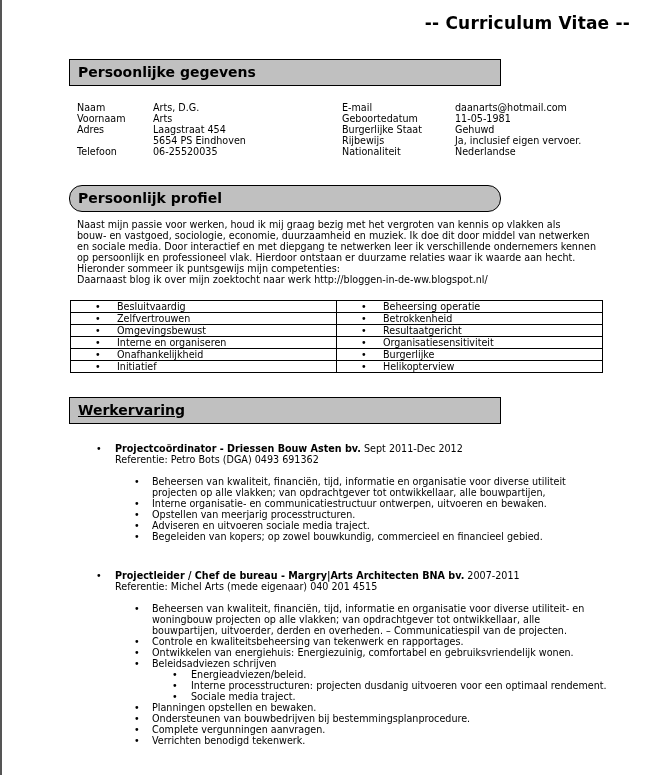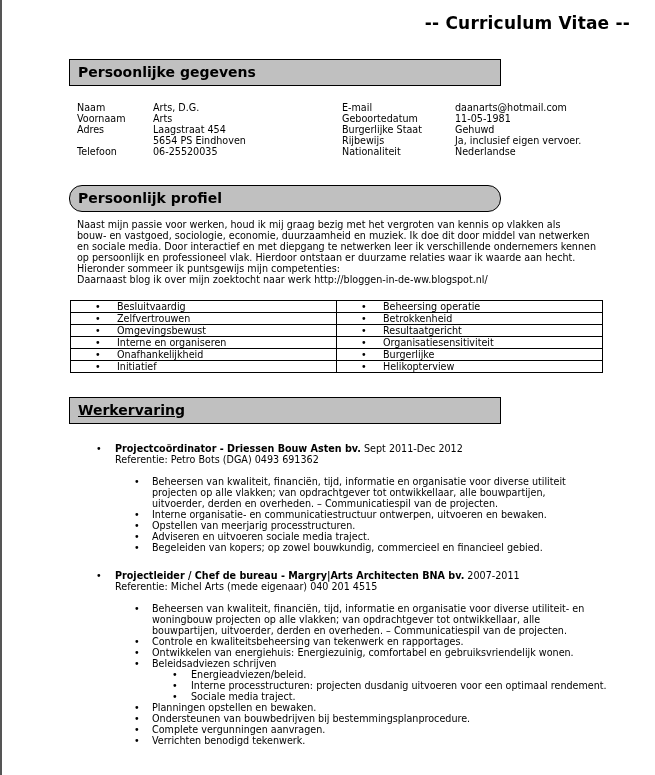--- a/index.html
+++ b/index.html
@@ -283,21 +283,20 @@
     <div class="job-head">
       <span class="bullet">•</span>
       <span class="job-title">Projectcoördinator - Driessen Bouw Asten bv.</span><span> Sept 2011-Dec 2012</span>
     </div>
     <div class="job-ref">Referentie: Petro Bots (DGA) 0493 691362</div>
     <ul class="tasks" style="margin-left:38px; margin-top:11px;">
       <li>
           <span class="bullet">•</span>
           <div>Beheersen van kwaliteit, financiën, tijd, informatie en organisatie voor diverse utiliteit</div>
           <div>projecten op alle vlakken; van opdrachtgever tot ontwikkellaar, alle bouwpartijen,</div>
-          <div>uitvoerder, derden en overheden. – Communicatiespil van de projecten.</div>
         </li>
       <li>
           <span class="bullet">•</span>
           <div>Interne organisatie- en communicatiestructuur ontwerpen, uitvoeren en bewaken.</div>
         </li>
       <li>
           <span class="bullet">•</span>
           <div>Opstellen van meerjarig processtructuren.</div>
         </li>
       <li>

